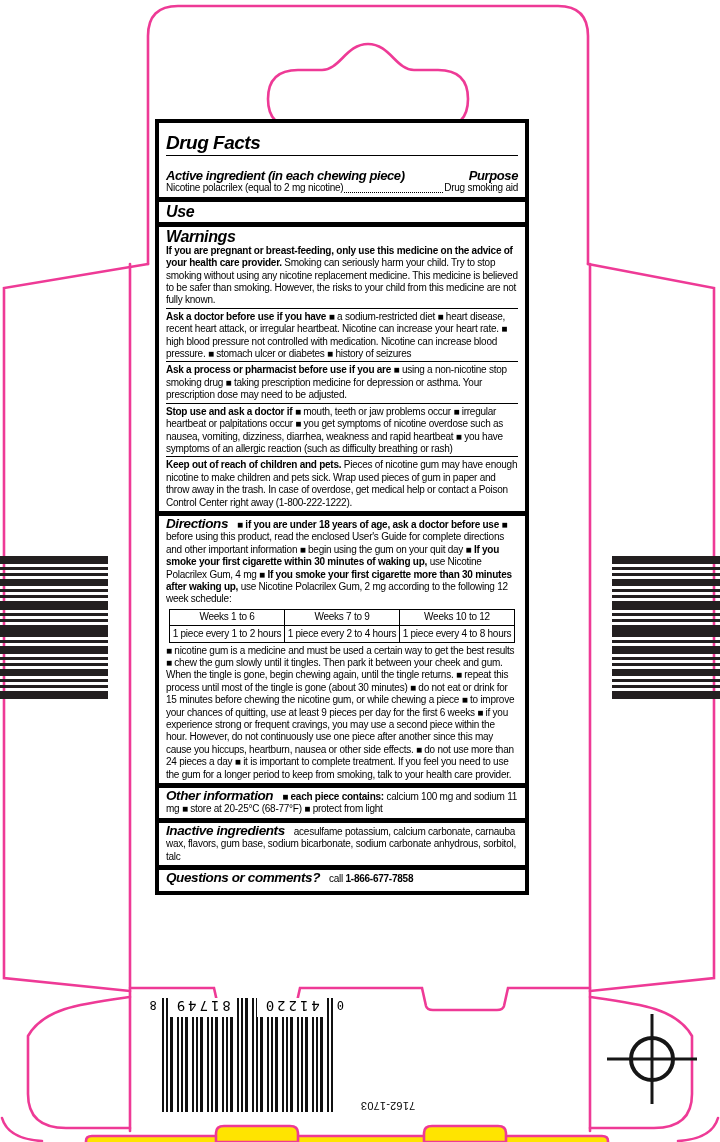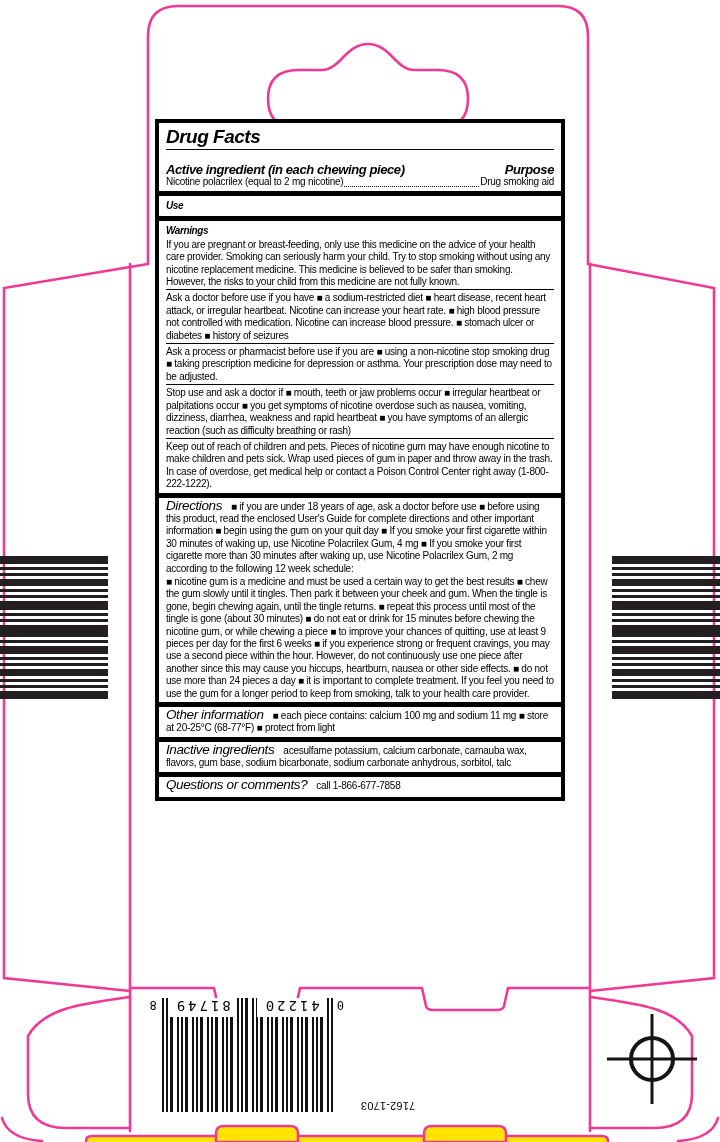--- a/index.html
+++ b/index.html
@@ -1,34 +1,34 @@
 <!DOCTYPE html>
 <html><head>
 <meta charset="utf-8">
 <style>
   html,body{margin:0;padding:0;background:#fff;}
   #canvas{position:relative;width:720px;height:1142px;background:#fff;overflow:hidden;
           font-family:"Liberation Sans",sans-serif;color:#000;}
   #dieline{position:absolute;left:0;top:0;z-index:1;}
 
   
-  .df{position:absolute;left:155px;top:119px;width:410px;z-index:2;background:#fff;
-      border:4px solid #000;box-sizing:border-box;padding:2px 7px 4px;
+  .df{position:absolute;left:155px;top:119px;width:374px;z-index:2;background:#fff;
+      border:4px solid #000;box-sizing:border-box;padding:8px 7px 4px;
       font-size:10px;line-height:12.4px;letter-spacing:-0.25px;font-stretch:condensed;}
   .df-title{font-size:19px;font-weight:bold;font-style:italic;line-height:23px;letter-spacing:-0.5px;}
   .thin{border-top:1.6px solid #000;margin:1px 0 2px;}
   .bar{height:5px;background:#000;margin:2px -7px;}
   .h2row{display:flex;justify-content:space-between;align-items:baseline;}
   .h2{font-size:13px;font-weight:bold;font-style:italic;letter-spacing:-0.4px;margin-top:12px;}
   .leader{display:flex;align-items:flex-end;text-align:right;}
   .leader .dots{flex:1;border-bottom:1.7px dotted #000;margin:0 1px 2px;}
-  .sec-head{font-size:10px;font-weight:bold;font-style:italic;line-height:16px;letter-spacing:-0.4px;}
+  .sec-head{font-size:16px;font-weight:bold;font-style:italic;line-height:16px;letter-spacing:-0.4px;}
   .sech{font-size:13.5px;font-weight:bold;font-style:italic;margin-right:9px;letter-spacing:-0.4px;}
   .para{margin:0 0 1px;}
-  .para b,.seg-b{font-weight:normal;}
+  .para b,.seg-b{font-weight:bold;}
   table.sched{width:calc(100% - 6px);margin:3px auto 2px;border-collapse:collapse;}
   table.sched th,table.sched td{border:1.6px solid #000;font-weight:normal;text-align:center;
       font-size:10px;padding:1.5px 0;letter-spacing:-0.25px;}
 
   
   .upc-wrap{position:absolute;left:136px;top:998px;width:208px;height:124px;z-index:2;
       display:flex;align-items:flex-end;gap:4px;transform:rotate(180deg);}
   .upc-end{font-family:"DejaVu Sans Mono",monospace;font-size:12px;line-height:12px;padding-bottom:1px;}
   .upc-bars{position:relative;width:172px;height:114px;
       background:repeating-linear-gradient(90deg,#111 0 2px,#fff 2px 4px,#111 4px 6px,
@@ -134,20 +134,34 @@
     <p class="para"><b>Ask a process or pharmacist before use if you are </b><span>■ using a non-nicotine stop smoking drug ■ taking prescription medicine for depression or asthma. Your prescription dose may need to be adjusted.</span></p>
     <div class="thin"></div>
     <p class="para"><b>Stop use and ask a doctor if </b><span>■ mouth, teeth or jaw problems occur ■ irregular heartbeat or palpitations occur ■ you get symptoms of nicotine overdose such as nausea, vomiting, dizziness, diarrhea, weakness and rapid heartbeat ■ you have symptoms of an allergic reaction (such as difficulty breathing or rash)</span></p>
     <div class="thin"></div>
     <p class="para"><b>Keep out of reach of children and pets. </b><span>Pieces of nicotine gum may have enough nicotine to make children and pets sick. Wrap used pieces of gum in paper and throw away in the trash. In case of overdose, get medical help or contact a Poison Control Center right away (1-800-222-1222).</span></p>
 
     <div class="bar"></div>
     <p class="para">
       <b class="sech">Directions</b><span><span>■ </span><b>if you are under 18 years of age, ask a doctor before use</b><span> ■ before using this product, read the enclosed User's Guide for complete directions and other important information ■ begin using the gum on your quit day ■ </span><b>If you smoke your first cigarette within 30 minutes of waking up,</b><span> use Nicotine Polacrilex Gum, 4 mg ■ </span><b>If you smoke your first cigarette more than 30 minutes after waking up,</b><span> use Nicotine Polacrilex Gum, 2 mg according to the following 12 week schedule:</span></span>
     </p>
+    <table class="sched">
+      <tbody>
+          <tr>
+        <th>Weeks 1 to 6</th>
+        <th>Weeks 7 to 9</th>
+        <th>Weeks 10 to 12</th>
+      </tr>
+      <tr>
+        <td>1 piece every 1 to 2 hours</td>
+        <td>1 piece every 2 to 4 hours</td>
+        <td>1 piece every 4 to 8 hours</td>
+      </tr>
+    </tbody>
+      </table>
     <p class="para"><span>■ nicotine gum is a medicine and must be used a certain way to get the best results ■ chew the gum slowly until it tingles. Then park it between your cheek and gum. When the tingle is gone, begin chewing again, until the tingle returns. ■ repeat this process until most of the tingle is gone (about 30 minutes) ■ do not eat or drink for 15 minutes before chewing the nicotine gum, or while chewing a piece ■ to improve your chances of quitting, use at least 9 pieces per day for the first 6 weeks ■ if you experience strong or frequent cravings, you may use a second piece within the hour. However, do not continuously use one piece after another since this may cause you hiccups, heartburn, nausea or other side effects. ■ do not use more than 24 pieces a day ■ it is important to complete treatment. If you feel you need to use the gum for a longer period to keep from smoking, talk to your health care provider.</span></p>
 
     <div class="bar"></div>
     <p class="para">
       <b class="sech">Other information</b><span><span>■ </span><b>each piece contains: </b><span>calcium 100 mg and sodium 11 mg ■ store at 20-25°C (68-77°F) ■ protect from light</span></span>
     </p>
 
     <div class="bar"></div>
     <p class="para">
       <b class="sech">Inactive ingredients</b><span>acesulfame potassium, calcium carbonate, carnauba wax, flavors, gum base, sodium bicarbonate, sodium carbonate anhydrous, sorbitol, talc</span>

